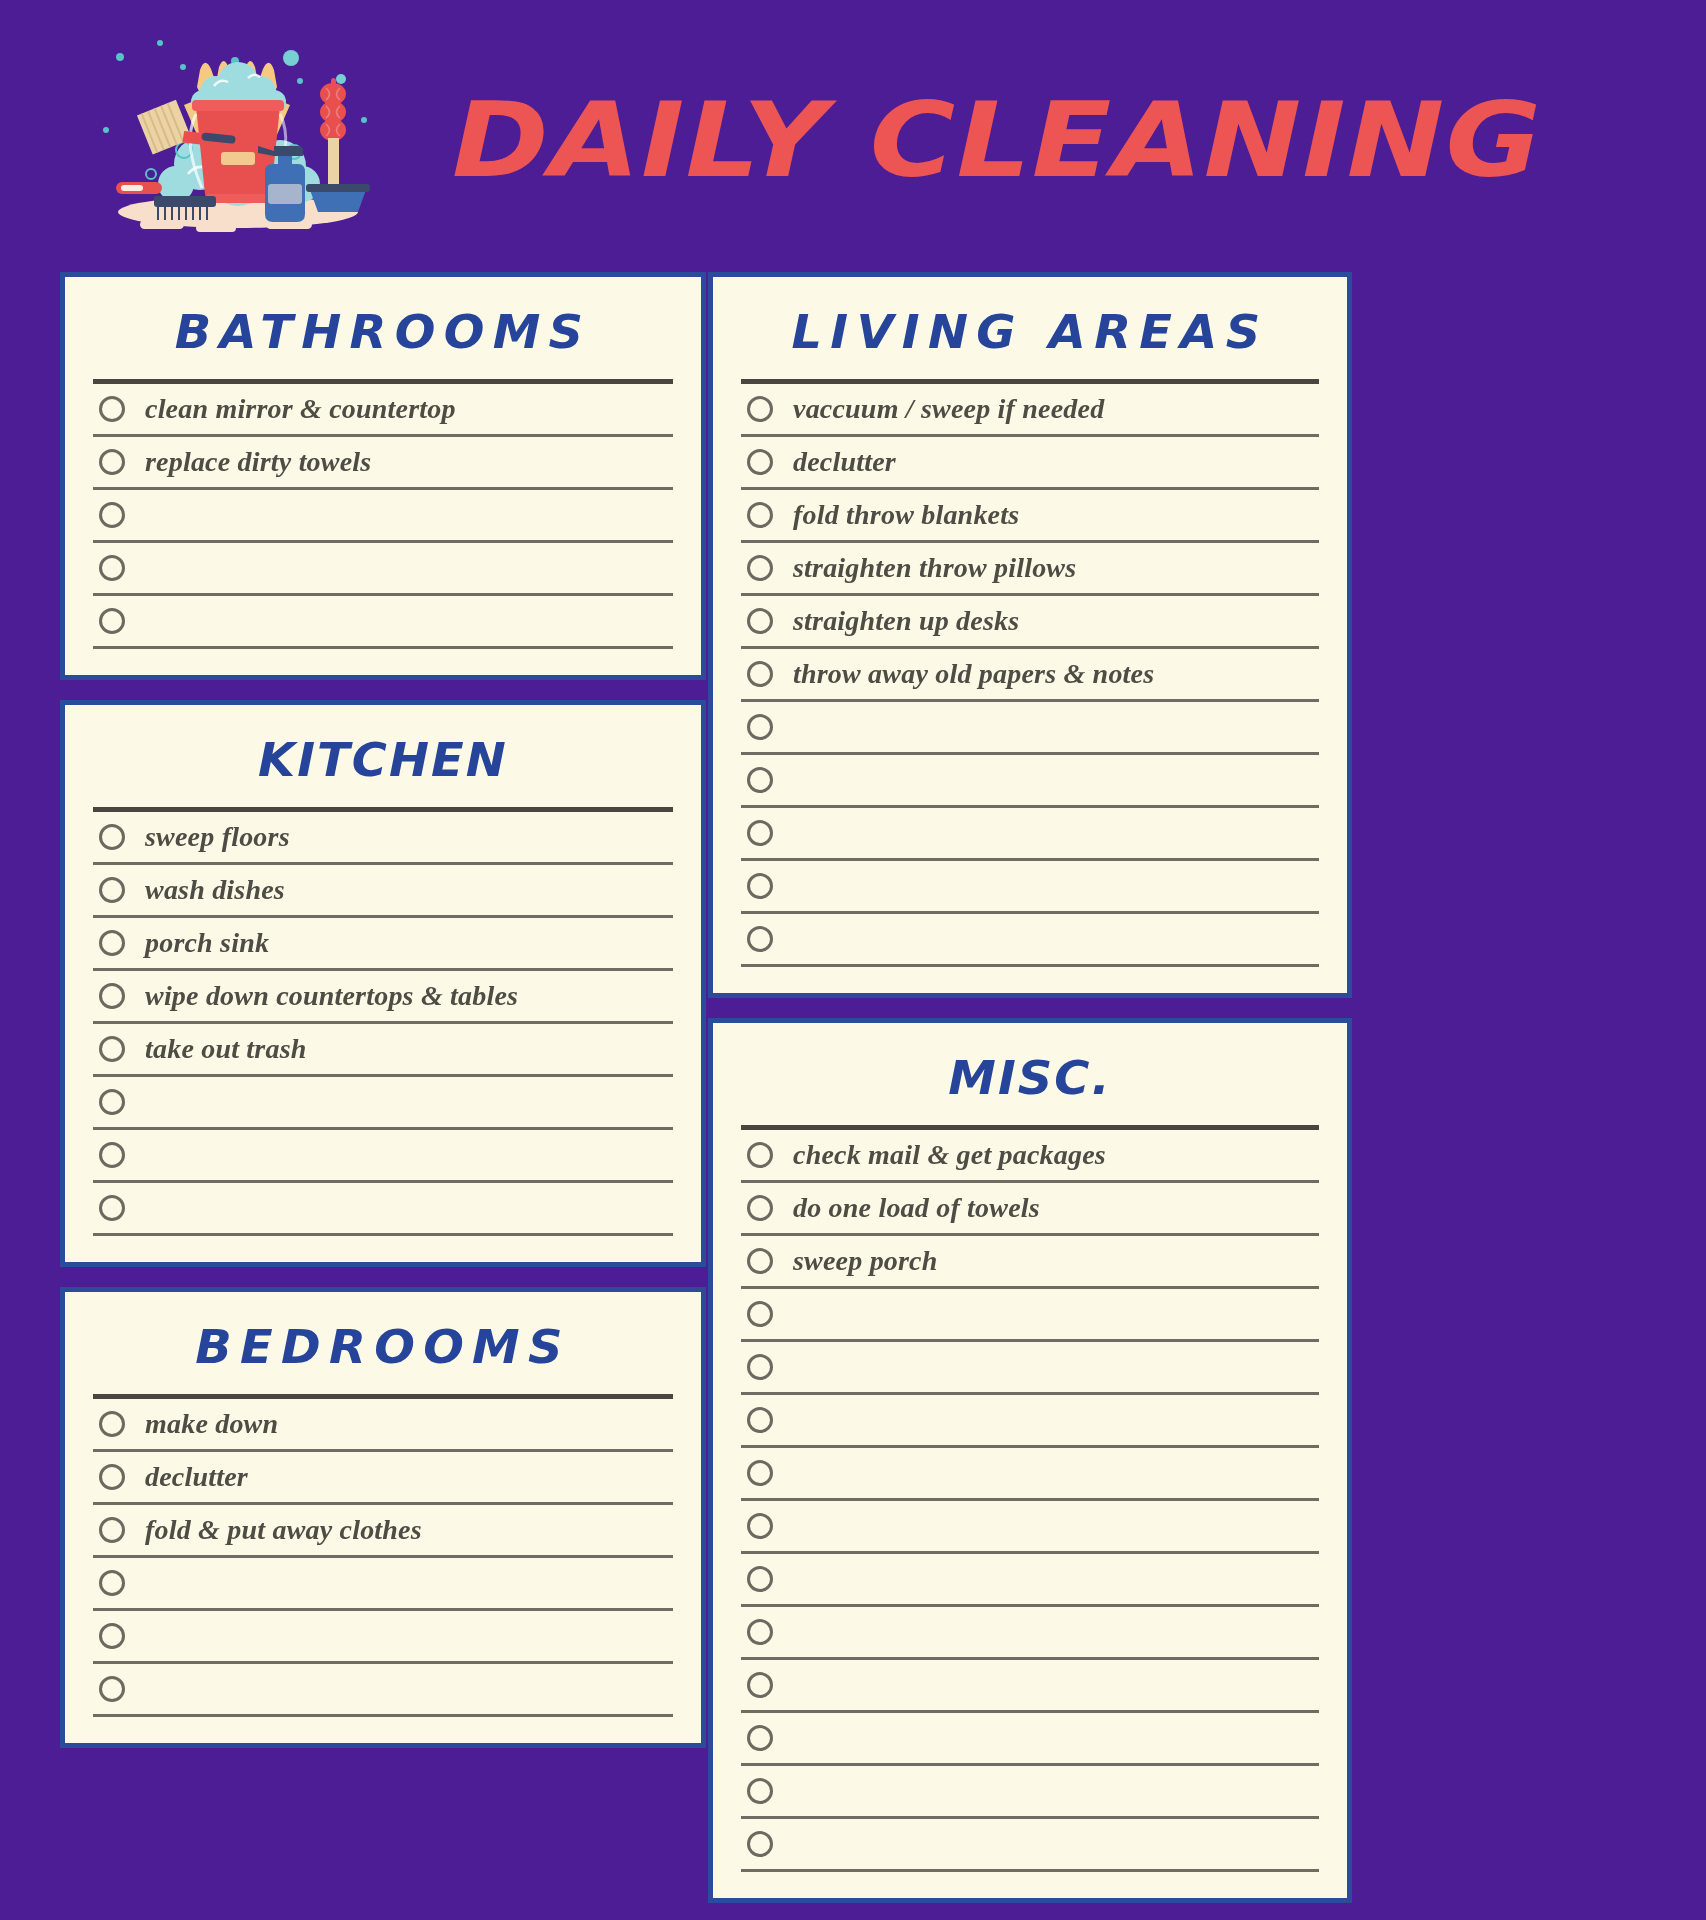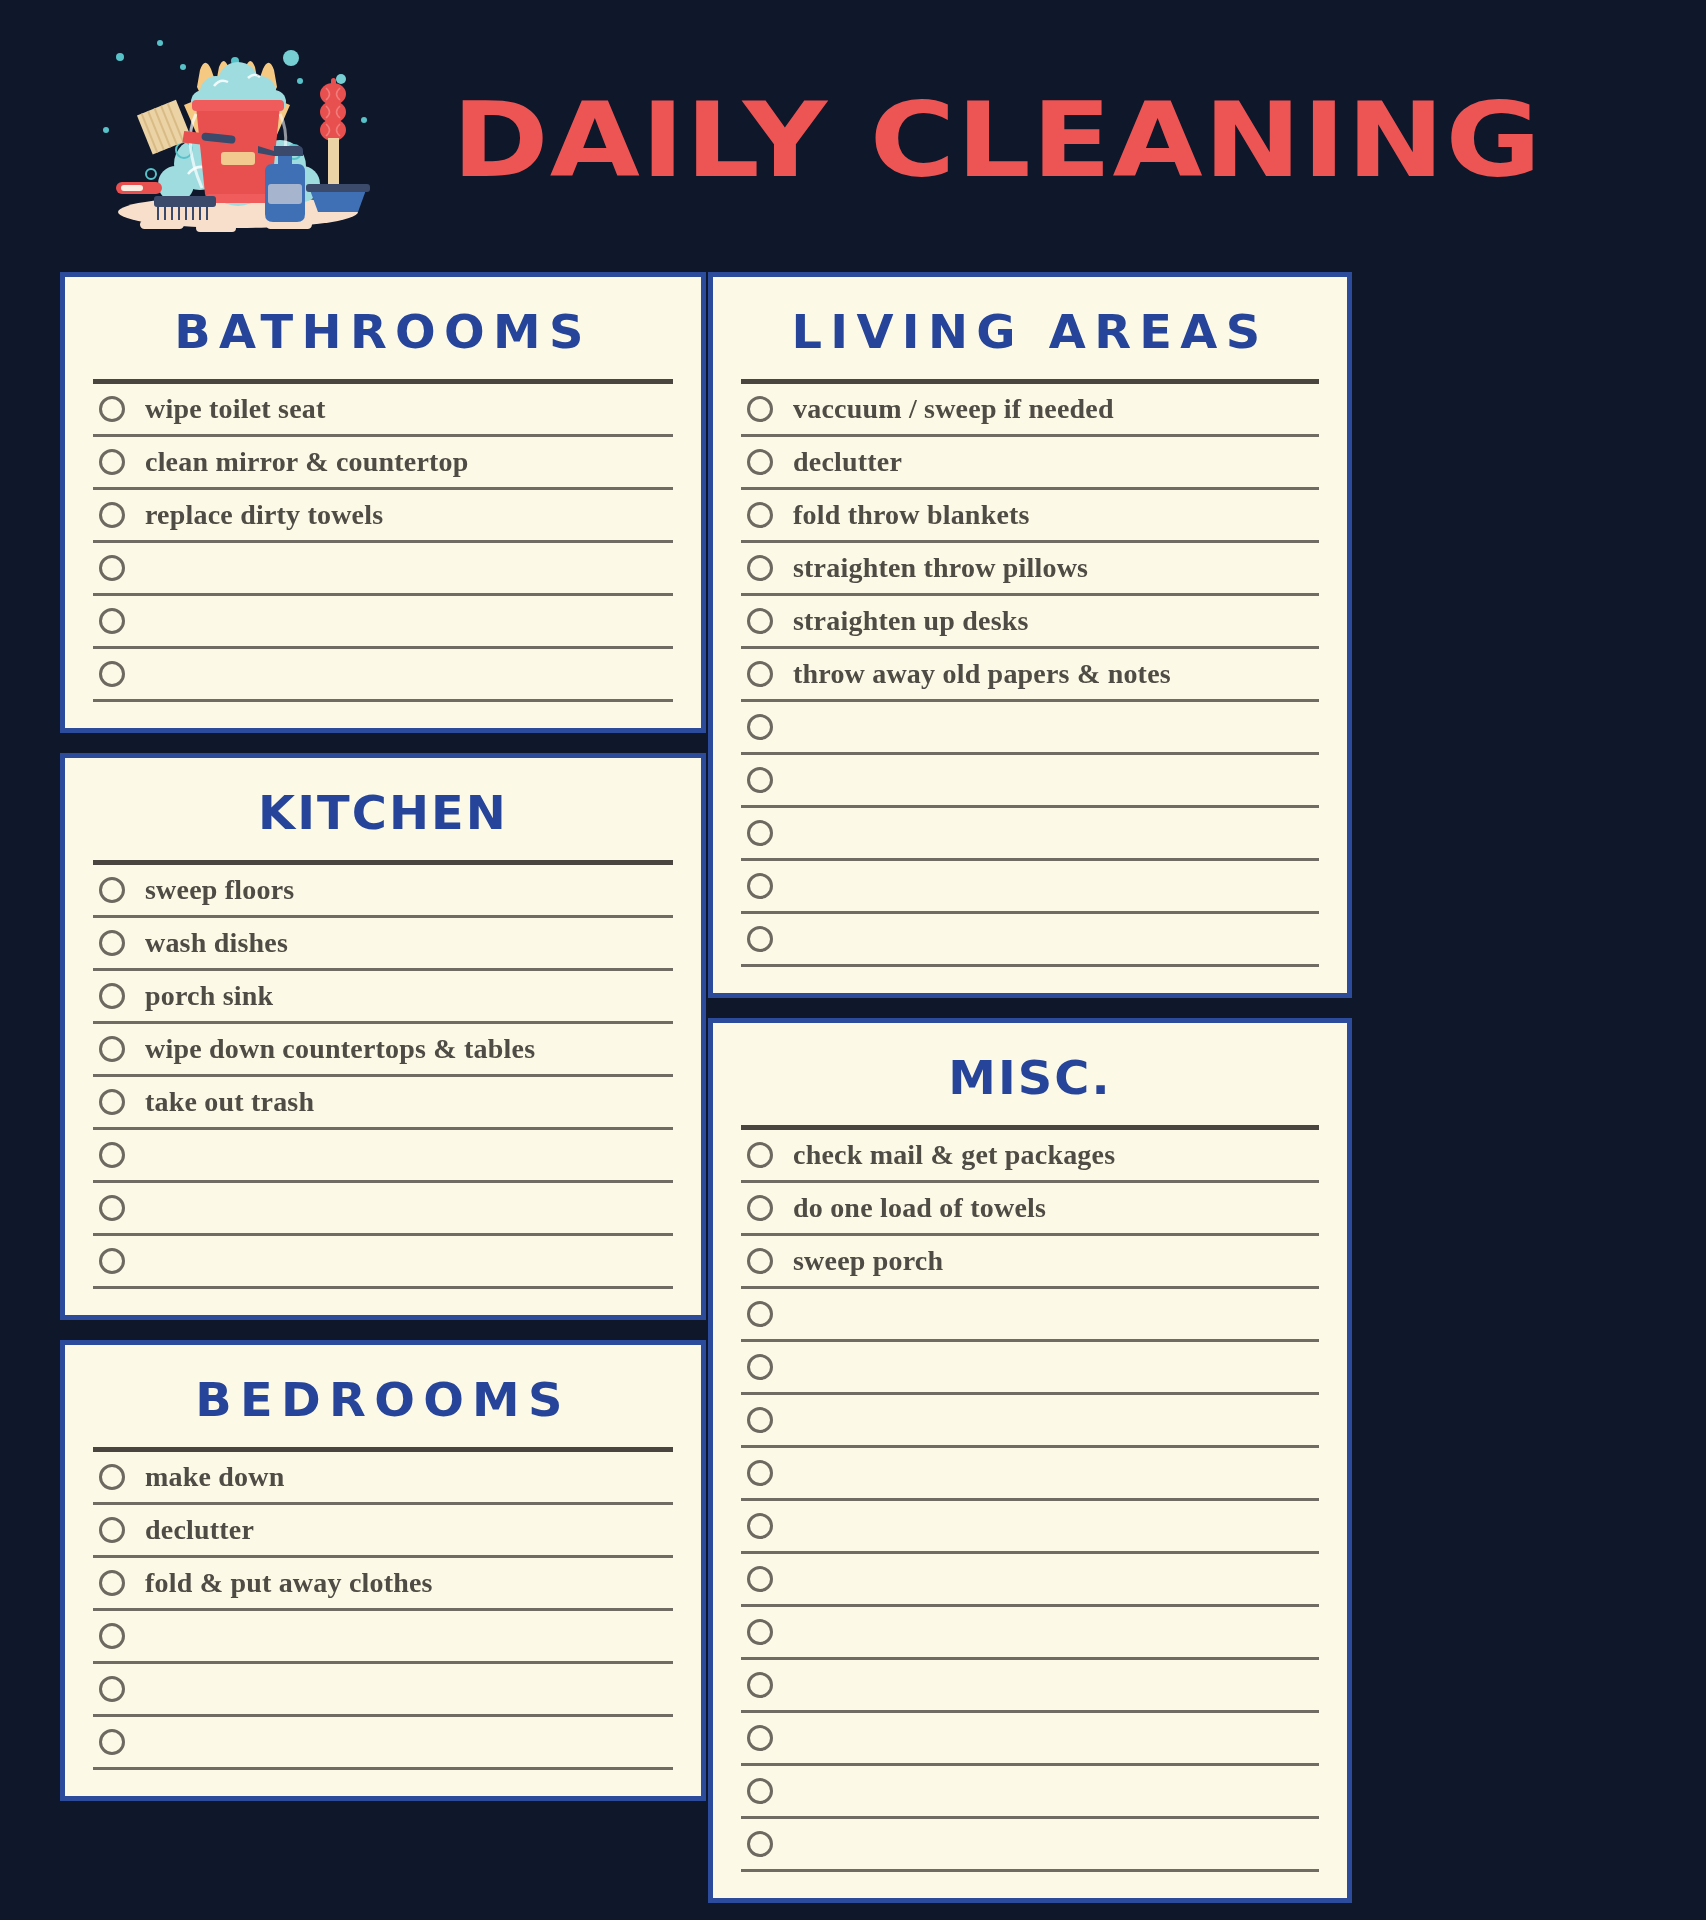--- a/index.html
+++ b/index.html
@@ -8,22 +8,23 @@
     width: 1706px;
     height: 1920px;
     background: #ffffff;
     font-family: "Liberation Sans", sans-serif;
   }
 
   .page {
     position: relative;
     width: 1706px;
     height: 1920px;
-    background: #0f172a;
+    background: #4c1d95;
     overflow: hidden;
+    font-style: italic;
   }
 
   
   .header {
     position: absolute;
     left: 0; top: 0;
     width: 1706px;
     height: 268px;
     display: flex;
     align-items: center;
@@ -246,24 +247,20 @@
     <div class="page-title">DAILY CLEANING</div>
   </div>
 
   <div class="col-left">
 
     <section class="panel">
       <div class="panel-title wide">BATHROOMS</div>
       <div class="rules">
         <div class="row">
           <span class="bullet"></span>
-          <span class="label">wipe toilet seat</span>
-        </div>
-        <div class="row">
-          <span class="bullet"></span>
           <span class="label">clean mirror &amp; countertop</span>
         </div>
         <div class="row">
           <span class="bullet"></span>
           <span class="label">replace dirty towels</span>
         </div>
         <div class="row blank">
           <span class="bullet"></span>
           <span class="label"></span>
         </div>

